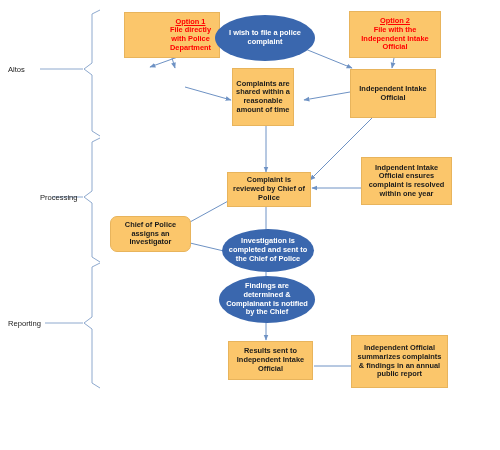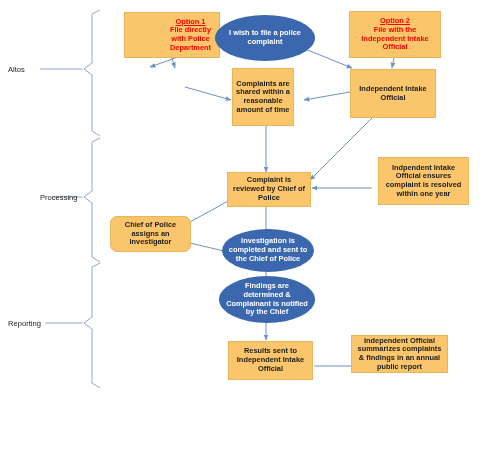--- a/index.html
+++ b/index.html
@@ -142,37 +142,37 @@
   </div>
 
   <div class="node box" style="left:350px; top:69px; width:86px; height:49px;">
     <div class="inner">Independent Intake Official</div>
   </div>
 
   <div class="node box" style="left:227px; top:172px; width:84px; height:35px;">
     <div class="inner">Complaint is reviewed by Chief of Police</div>
   </div>
 
-  <div class="node box" style="left:378px; top:157px; width:91px; height:48px;">
+  <div class="node box" style="left:361px; top:157px; width:91px; height:48px;">
     <div class="inner">Indpendent Intake Official ensures complaint is resolved within one year</div>
   </div>
 
   <div class="node box" style="left:110px; top:216px; width:81px; height:36px;border-radius:7px;">
     <div class="inner">Chief of Police assigns an Investigator</div>
   </div>
 
   <div class="node ellipse" style="left:222px; top:229px; width:92px; height:43px;">
     <div class="inner">Investigation is completed and sent to the Chief of Police</div>
   </div>
 
   <div class="node ellipse" style="left:219px; top:276px; width:96px; height:47px;">
     <div class="inner">Findings are determined &amp; Complainant is notified by the Chief</div>
   </div>
 
   <div class="node box" style="left:228px; top:341px; width:85px; height:39px;">
     <div class="inner">Results sent to Independent Intake Official</div>
   </div>
 
-  <div class="node box" style="left:351px; top:335px; width:97px; height:38px;">
+  <div class="node box" style="left:351px; top:335px; width:97px; height:53px;">
     <div class="inner">Independent Official summarizes complaints &amp; findings in an annual public report</div>
   </div>
 
 </div>
 
 </body></html>

